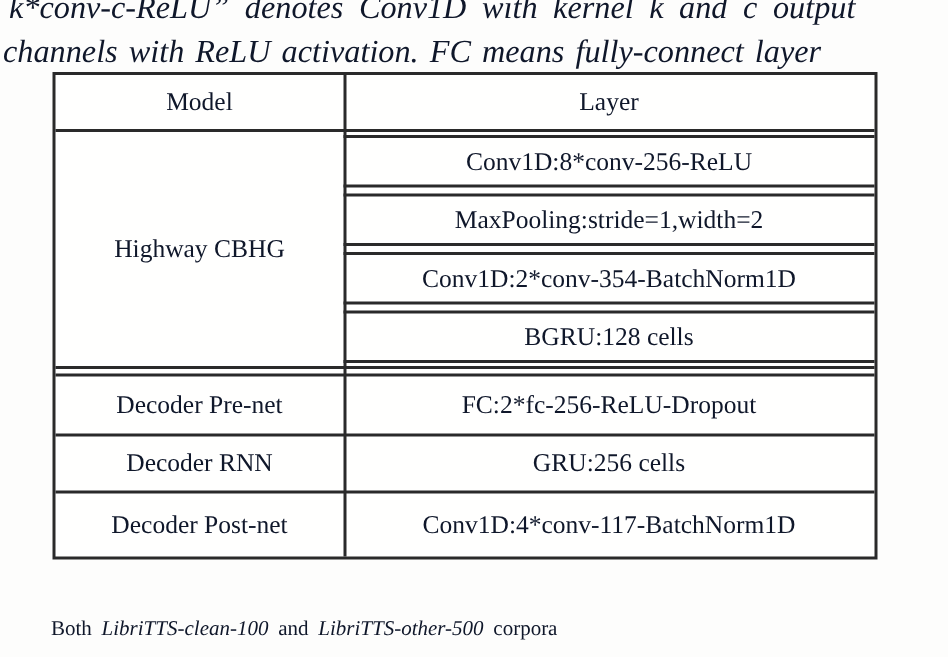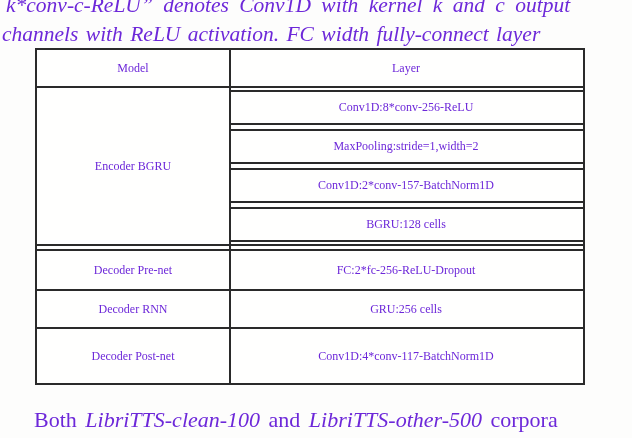--- a/index.html
+++ b/index.html
@@ -6,21 +6,21 @@
     margin: 0;
     padding: 0;
     background: #ffffff;
   }
   .page {
     position: relative;
     width: 632px;
     height: 438px;
     overflow: hidden;
     background: #fdfdfc;
-    color: #6d28d9;
+    color: #0f172a;
     font-family: "Liberation Serif", "DejaVu Serif", serif;
   }
 
   
   .caption {
     position: absolute;
     top: -9px;
     left: 0;
     width: 632px;
     font-style: italic;
@@ -33,21 +33,21 @@
 
   
   .ptable {
     position: absolute;
     left: 35px;
     top: 48px;
     width: 550px;
     box-sizing: border-box;
     border: 2px solid #2a2a2a;
     background: #fffffe;
-    font-size: 12px;
+    font-size: 17px;
   }
   .col-divider {
     position: absolute;
     left: 192px;
     top: 0;
     bottom: 0;
     width: 2px;
     background: #2a2a2a;
     z-index: 2;
   }
@@ -81,61 +81,61 @@
     justify-content: center;
     text-align: center;
   }
   .row-prenet {
     margin-top: 3px;
     border-top: 2px solid #2a2a2a;
     border-bottom: 2px solid #2a2a2a;
     height: 38px;
   }
   .row-rnn { border-bottom: 2px solid #2a2a2a; height: 36px; }
-  .row-postnet { height: 54px; }
+  .row-postnet { height: 42px; }
 
   
   .footer-text {
     position: absolute;
     top: 406px;
     left: 0;
     width: 632px;
     box-sizing: border-box;
     padding-left: 34px;
-    font-size: 22px;
+    font-size: 14px;
     line-height: 27px;
     word-spacing: 3px;
     white-space: nowrap;
   }
   .footer-text .em { font-style: italic; }
 </style>
 </head>
 <body>
 
 <div class="page">
 
   <div class="caption">
     <div class="caption-line1">k*conv-c-ReLU” denotes Conv1D with kernel k and c output</div>
-    <div class="caption-line2">channels with ReLU activation. FC width fully-connect layer</div>
+    <div class="caption-line2">channels with ReLU activation. FC means fully-connect layer</div>
   </div>
 
   <div class="ptable">
     <div class="col-divider"></div>
 
     <div class="t-row t-header">
       <div class="model-cell">Model</div>
       <div class="layer-cell">Layer</div>
     </div>
 
     <div class="t-row row-encoder">
-      <div class="model-cell">Encoder BGRU</div>
+      <div class="model-cell">Highway CBHG</div>
       <div class="layer-stack">
         <div class="layer-box">Conv1D:8*conv-256-ReLU</div>
         <div class="layer-box">MaxPooling:stride=1,width=2</div>
-        <div class="layer-box">Conv1D:2*conv-157-BatchNorm1D</div>
+        <div class="layer-box">Conv1D:2*conv-354-BatchNorm1D</div>
         <div class="layer-box">BGRU:128 cells</div>
       </div>
     </div>
 
     <div class="t-row row-prenet">
       <div class="model-cell">Decoder Pre-net</div>
       <div class="layer-cell">FC:2*fc-256-ReLU-Dropout</div>
     </div>
 
     <div class="t-row row-rnn">

